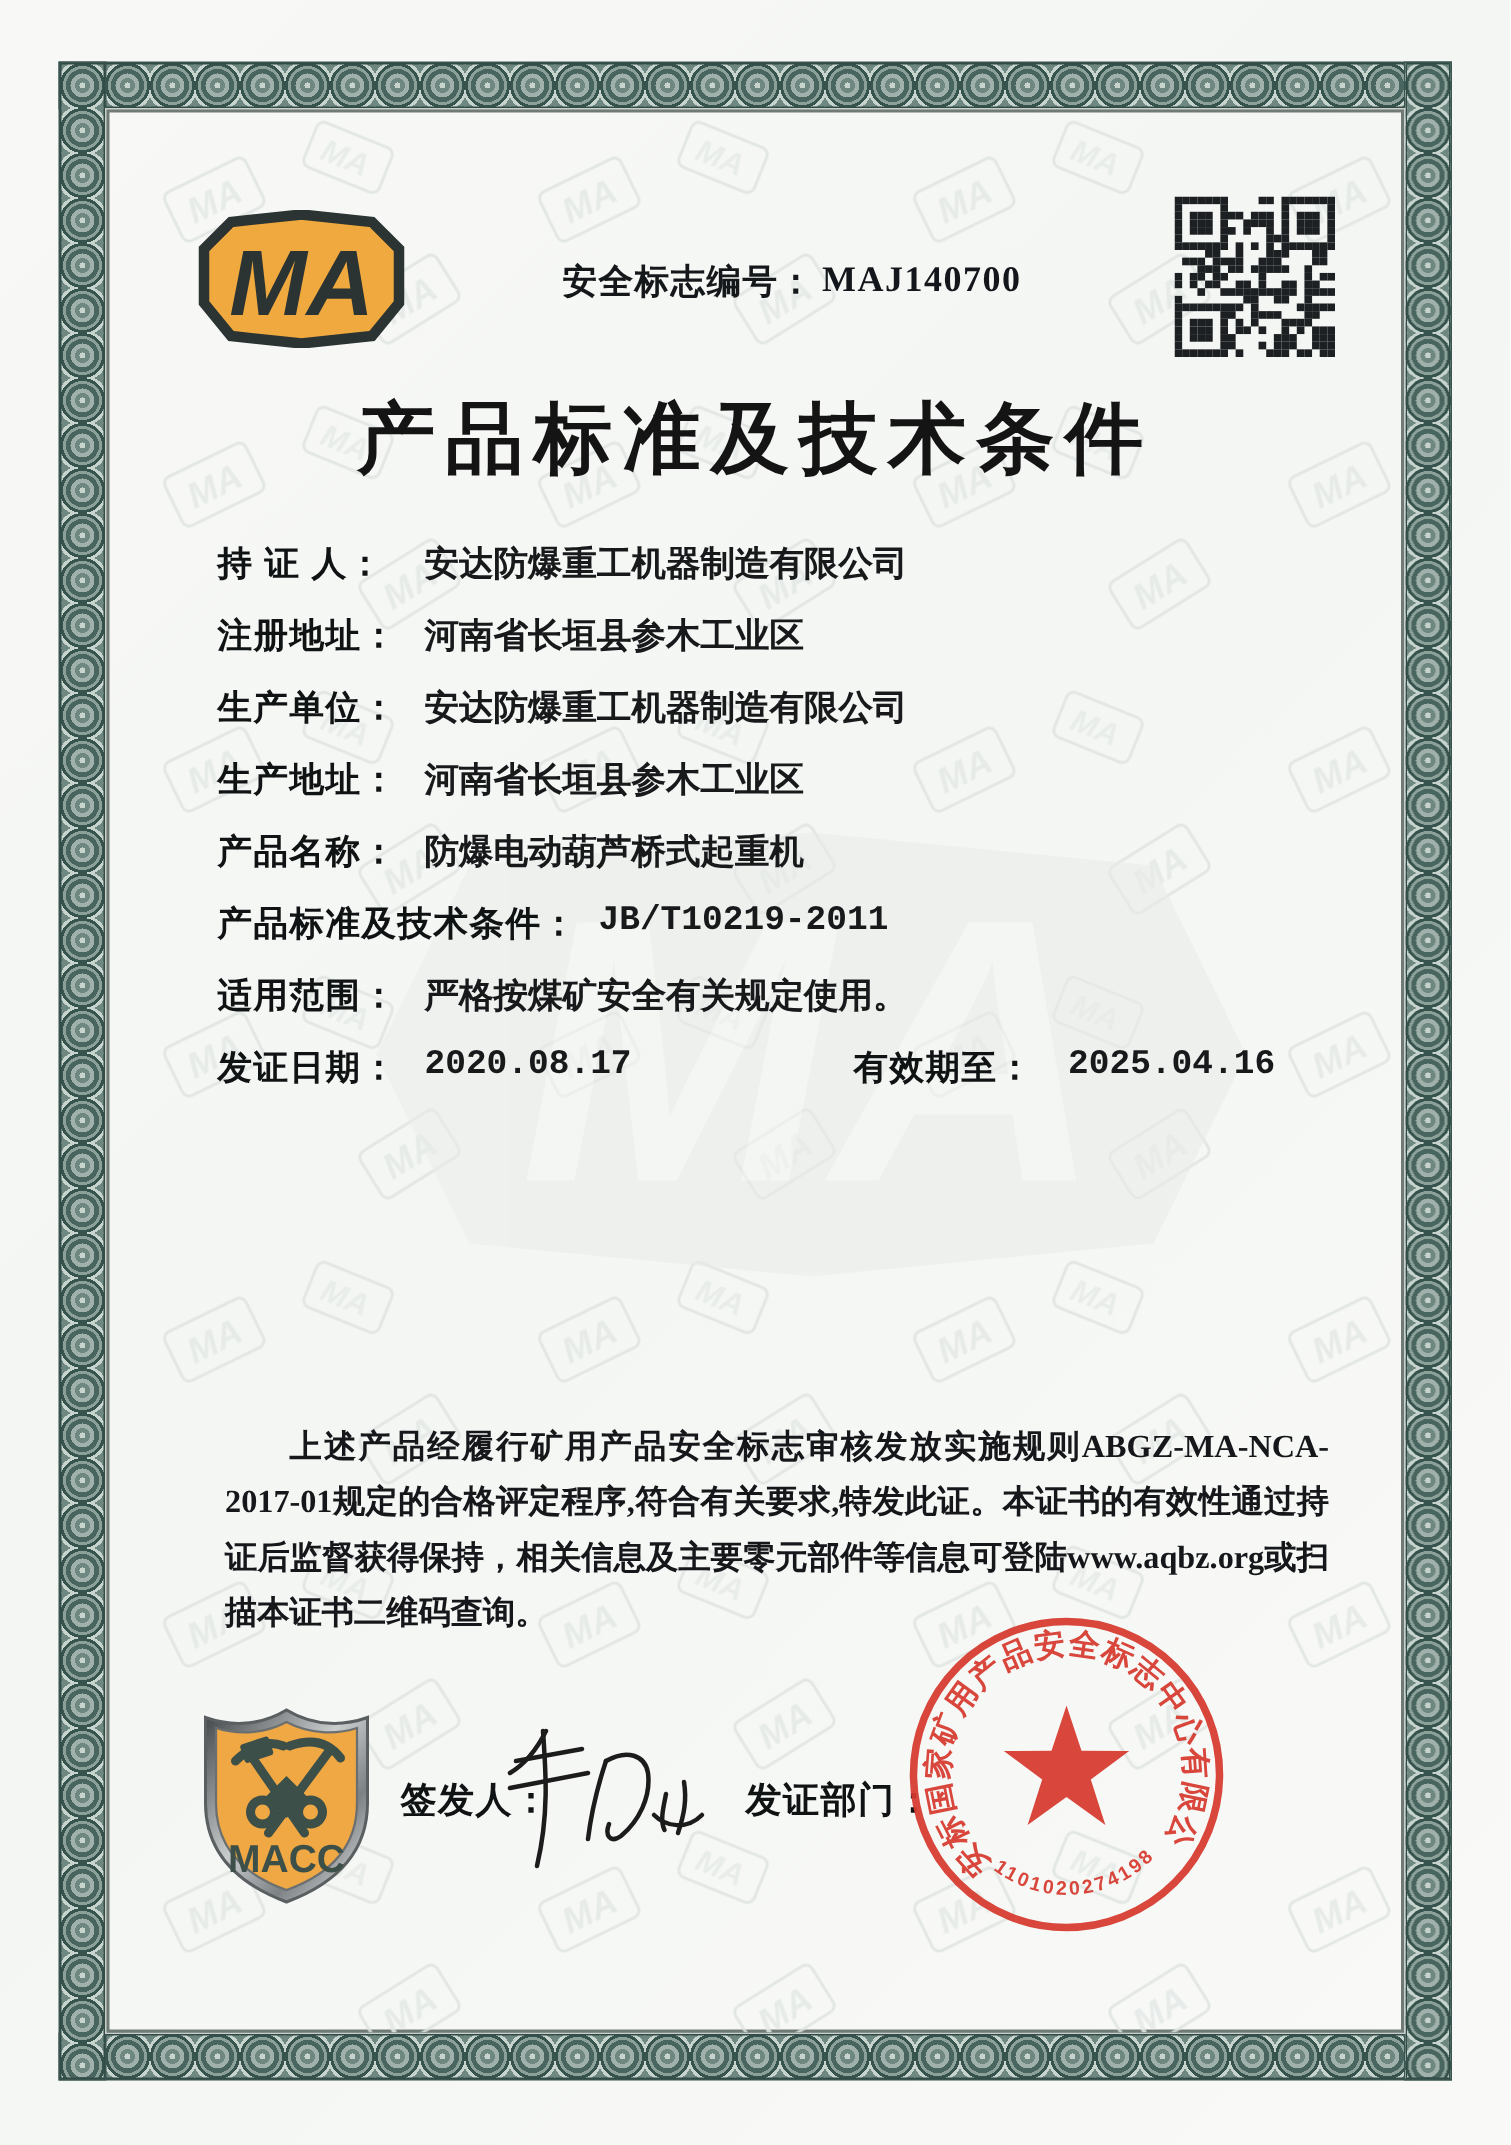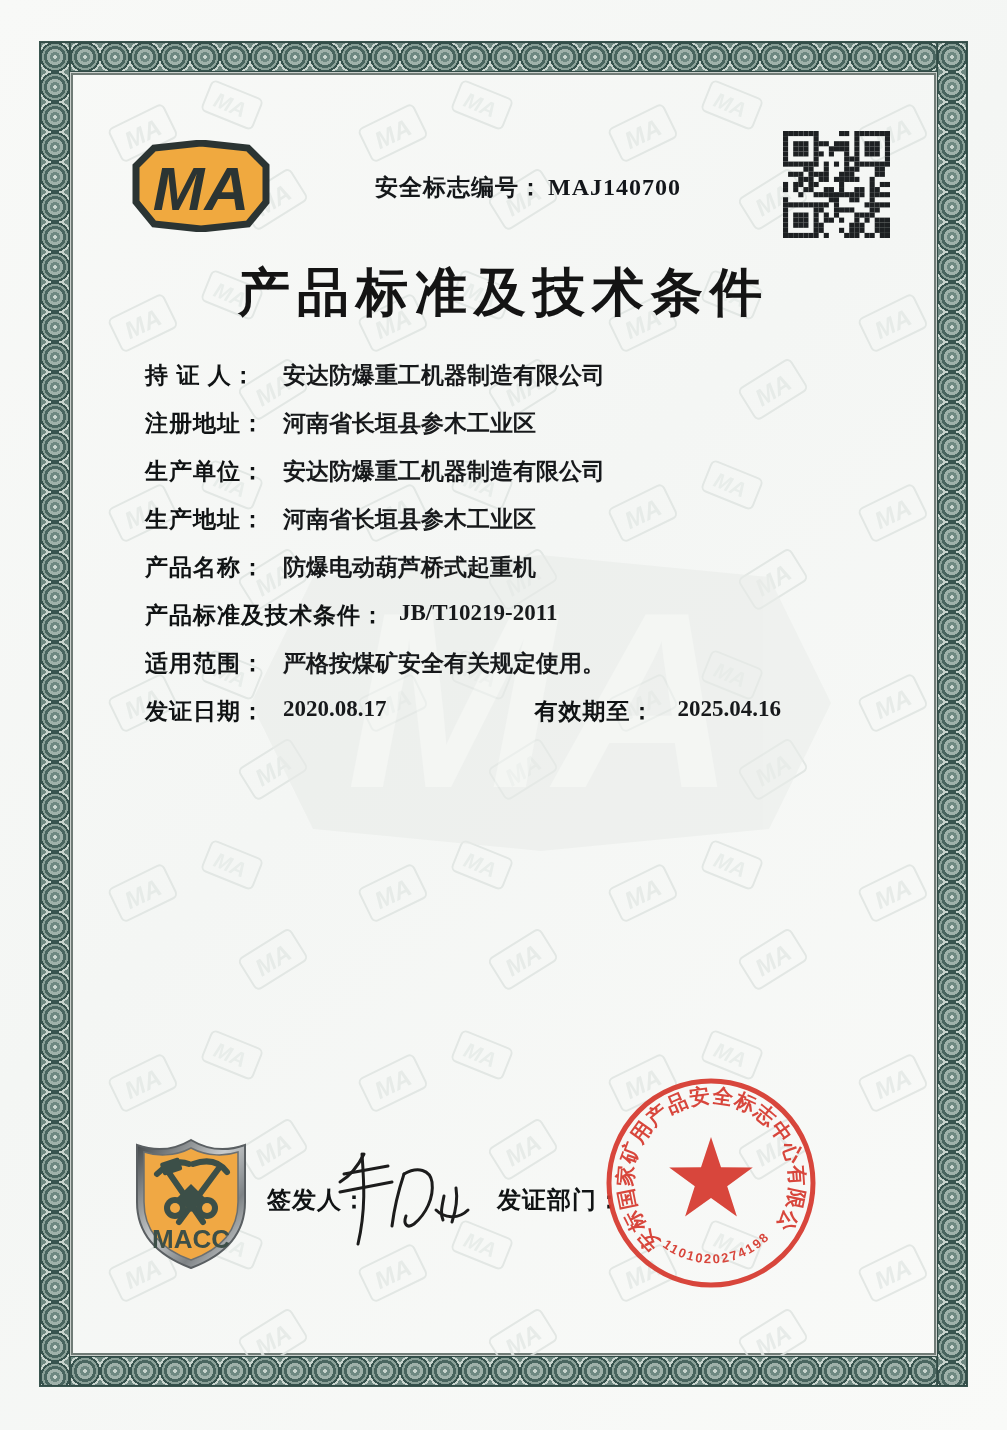--- a/index.html
+++ b/index.html
@@ -28,21 +28,21 @@
   .qr{position:absolute;left:783px;top:131px;width:107px;height:107px;}
 
   .title{position:absolute;left:0;right:0;top:258px;text-align:center;font-family:"Liberation Serif","DejaVu Serif",serif;font-size:52px;font-weight:900;color:#141414;letter-spacing:7px;}
 
   
   .fields{position:absolute;left:145px;top:360px;width:740px;}
   .frow{display:flex;align-items:flex-start;height:48px;white-space:nowrap;}
   .frow.last{margin-top:6px;}
   .flabel{font-size:23px;font-weight:bold;color:#101314;min-width:138px;letter-spacing:1px;}
   .frow.wide .flabel{min-width:0;margin-right:14px;}
-  .fvalue{font-size:23px;font-weight:600;color:#17191b;font-family:Liberation Serif, serif;}
+  .fvalue{font-size:23px;font-weight:600;color:#17191b;font-family:Liberation Mono, monospace;}
   .flabel.l2{margin-left:148px;min-width:0;margin-right:23px;}
 
   .statement{position:absolute;left:150px;top:946px;width:736px;font-size:21.5px;line-height:37px;font-weight:600;color:#15171a;text-indent:2em;text-align:justify;font-family:"Liberation Serif","DejaVu Serif",serif;}
 
   
   .macc-logo{position:absolute;left:127px;top:1136px;width:128px;height:136px;}
   .signer-label{position:absolute;left:267px;top:1184px;font-size:24px;font-weight:bold;color:#101314;letter-spacing:1px;text-align:right;}
   .signature{position:absolute;left:332px;top:1138px;width:145px;height:125px;}
   .dept-label{position:absolute;left:497px;top:1184px;font-size:24px;font-weight:bold;color:#101314;letter-spacing:1px;}
   .seal{position:absolute;left:599px;top:1067px;width:226px;height:236px;opacity:.93;}
@@ -371,20 +371,21 @@
         <span class="fvalue">严格按煤矿安全有关规定使用。</span>
       </div>
       <div class="frow">
         <span class="flabel">发证日期：</span>
         <span class="fvalue">2020.08.17</span>
         <span class="flabel l2">有效期至：</span>
         <span class="fvalue">2025.04.16</span>
       </div>
     </div>
 
+  <div class="statement">上述产品经履行矿用产品安全标志审核发放实施规则ABGZ-MA-NCA-2017-01规定的合格评定程序,符合有关要求,特发此证。本证书的有效性通过持证后监督获得保持，相关信息及主要零元部件等信息可登陆www.aqbz.org或扫描本证书二维码查询。</div>
 
   <svg class="macc-logo" viewBox="0 0 128 136">
     <defs>
       <linearGradient id="metal" x1="0" y1="0" x2="1" y2="1">
         <stop offset="0" stop-color="#3f4447"></stop>
           <stop offset="0.45" stop-color="#c9cccd"></stop>
         <stop offset="0.7" stop-color="#7d8285"></stop>
           <stop offset="1" stop-color="#e8eaea"></stop>
       </linearGradient>
     </defs>

